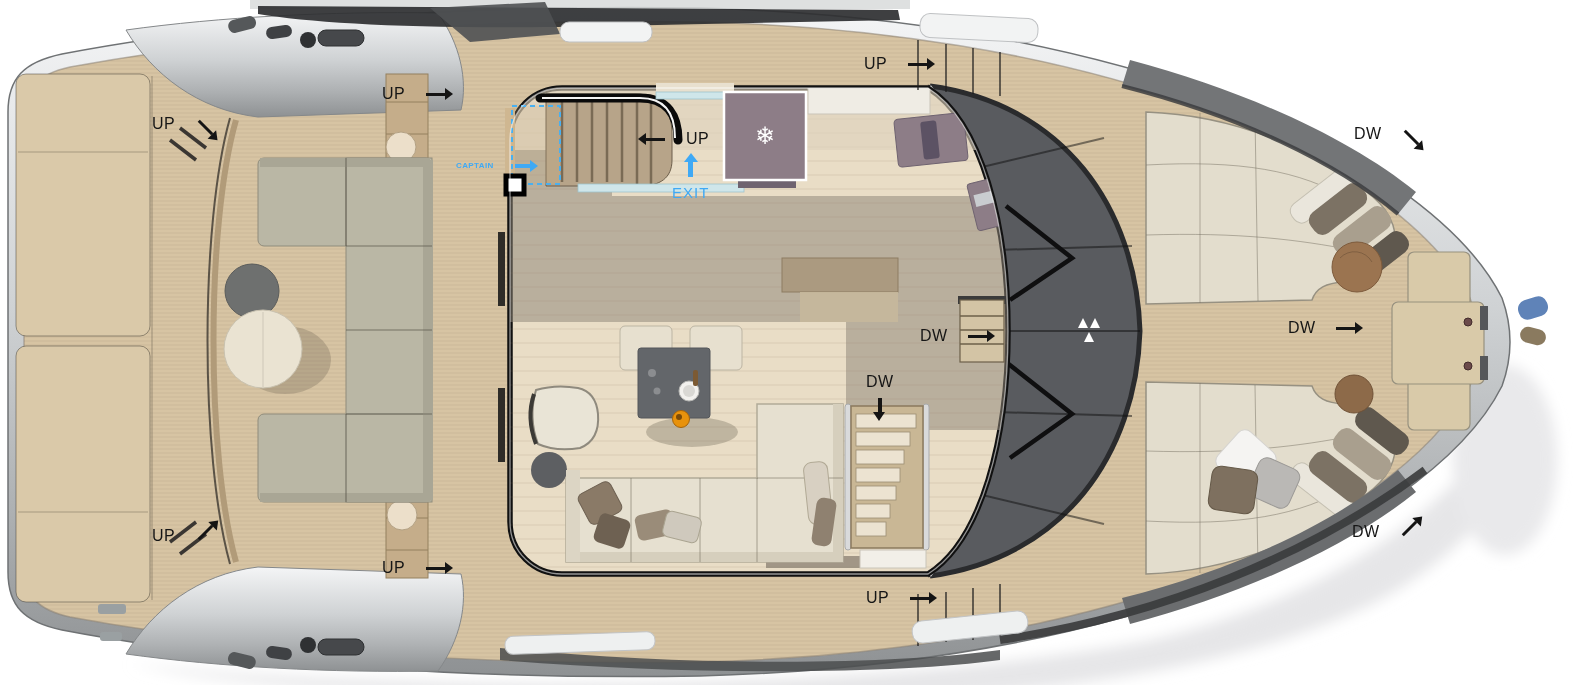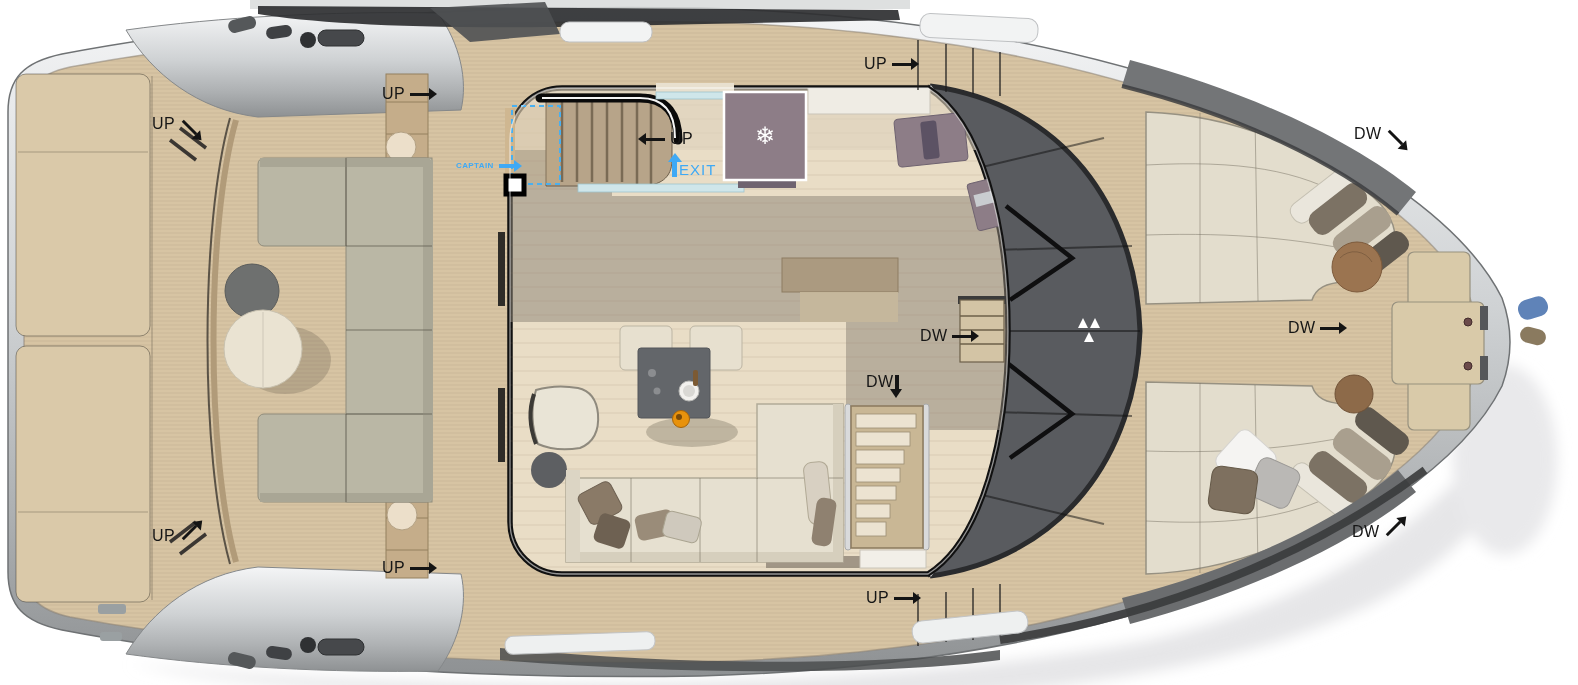--- a/index.html
+++ b/index.html
@@ -1,23 +1,23 @@
 <!DOCTYPE html>
 <html><head>
 <meta charset="utf-8">
 <style>
   html,body{margin:0;padding:0;background:#ffffff;}
   .stage{position:relative;width:1578px;height:685px;background:#ffffff;overflow:hidden;
          font-family:"Liberation Sans",sans-serif;}
   svg{position:absolute;left:0;top:0;}
   
-  .label{position:absolute;display:flex;align-items:center;gap:5px;
+  .label{position:absolute;display:flex;align-items:center;gap:21px;
          font-size:16px;color:#161616;letter-spacing:.4px;white-space:nowrap;z-index:6;}
   .label .txt{line-height:1;}
-  .label.vert{flex-direction:row;gap:2px;}
+  .label.vert{flex-direction:column;gap:8px;}
   .label.blue .txt{color:#3fa9f5;}
   .label.small .txt{font-size:8px;font-weight:bold;letter-spacing:.4px;}
   .label.exit .txt{font-size:15px;letter-spacing:1px;}
   
   .arrow{position:relative;display:inline-block;width:19px;height:3px;background:#141414;flex:none;}
   .arrow::after{content:"";position:absolute;right:-8px;top:-4.5px;width:0;height:0;
     border-left:8px solid #141414;border-top:6px solid transparent;border-bottom:6px solid transparent;}
   .label.blue .arrow{background:#3fa9f5;height:4px;}
   .label.blue .arrow::after{border-left-color:#3fa9f5;}
   .r45{transform:rotate(45deg);margin-top:7px;}

